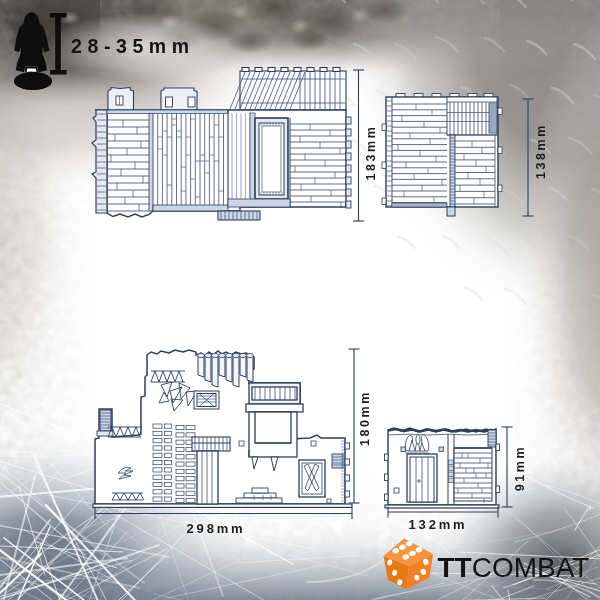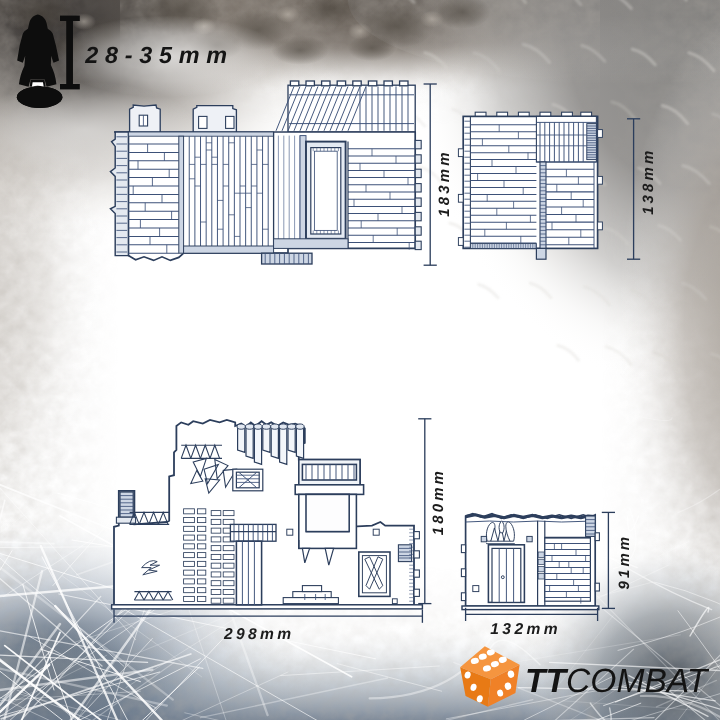--- a/index.html
+++ b/index.html
@@ -1,17 +1,17 @@
 <!DOCTYPE html>
 <html><head>
 <meta charset="utf-8">
 <style>
 html,body{margin:0;padding:0;width:600px;height:600px;overflow:hidden;background:#fff;
  font-family:"Liberation Sans",sans-serif;}
-#stage{position:relative;width:600px;height:600px;overflow:hidden;font-style:italic;}
+#stage{position:relative;width:600px;height:600px;overflow:hidden;}
 .abs{position:absolute;}
 </style>
 </head>
 <body>
 <div id="stage">
 
 <div id="bglayers" class="abs" style="left:0;top:0;width:600px;height:600px;">
 <svg class="abs" style="left:0;top:0" width="600" height="600" viewBox="0 0 600 600">
 <defs>
 <linearGradient id="topband" x1="0" y1="0" x2="0" y2="1">

